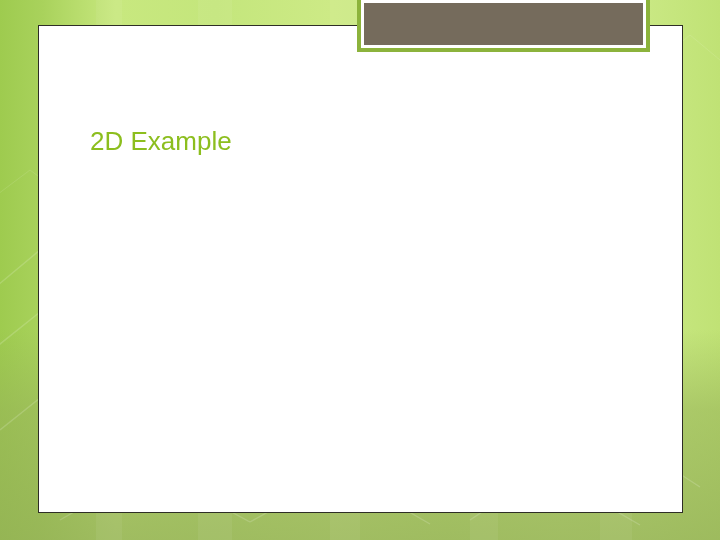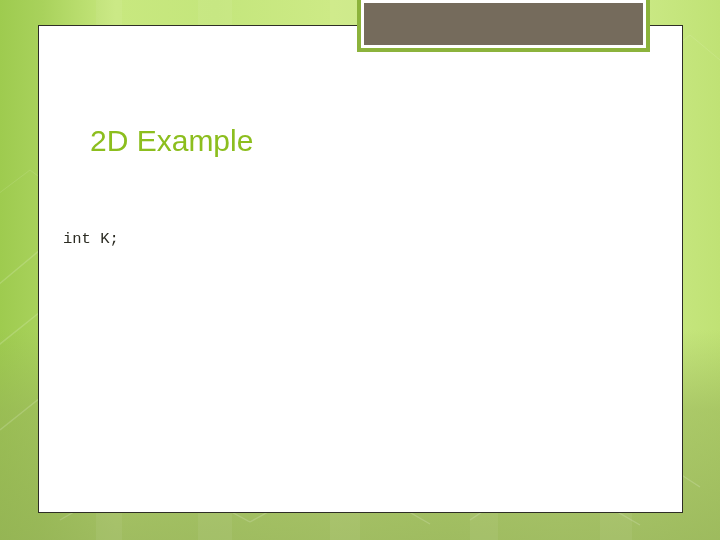--- a/index.html
+++ b/index.html
@@ -92,21 +92,21 @@
     height: 100%;
     background: #756b5c;
   }
 
   
   .slide-title {
     position: absolute;
     left: 90px;
     top: 124px;
     font-family: "Liberation Sans", sans-serif;
-    font-size: 30px;
+    font-size: 26px;
     line-height: 34px;
     color: #8cbe1e;
     white-space: nowrap;
     letter-spacing: 0px;
   }
 
   
   .code-body {
     position: absolute;
     left: 63px;
@@ -164,21 +164,20 @@
 
   <div class="top-frame">
     <div class="top-frame-inner">
       <div class="top-frame-image"></div>
     </div>
   </div>
 
   <div class="slide-title">2D Example</div>
 
   <div class="code-body">
-    <div class="code-line indent-0">int K;</div>
     <div class="code-line blank indent-0"></div>
     
     
     
     
     
   </div>
 
 </div>
 

